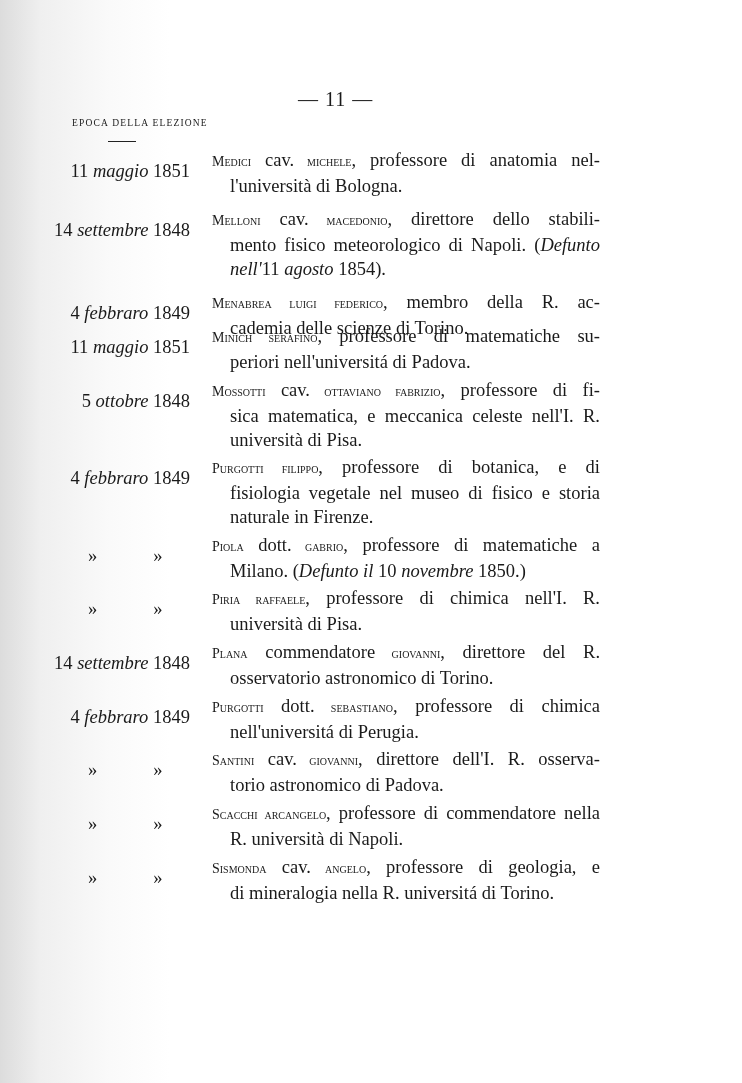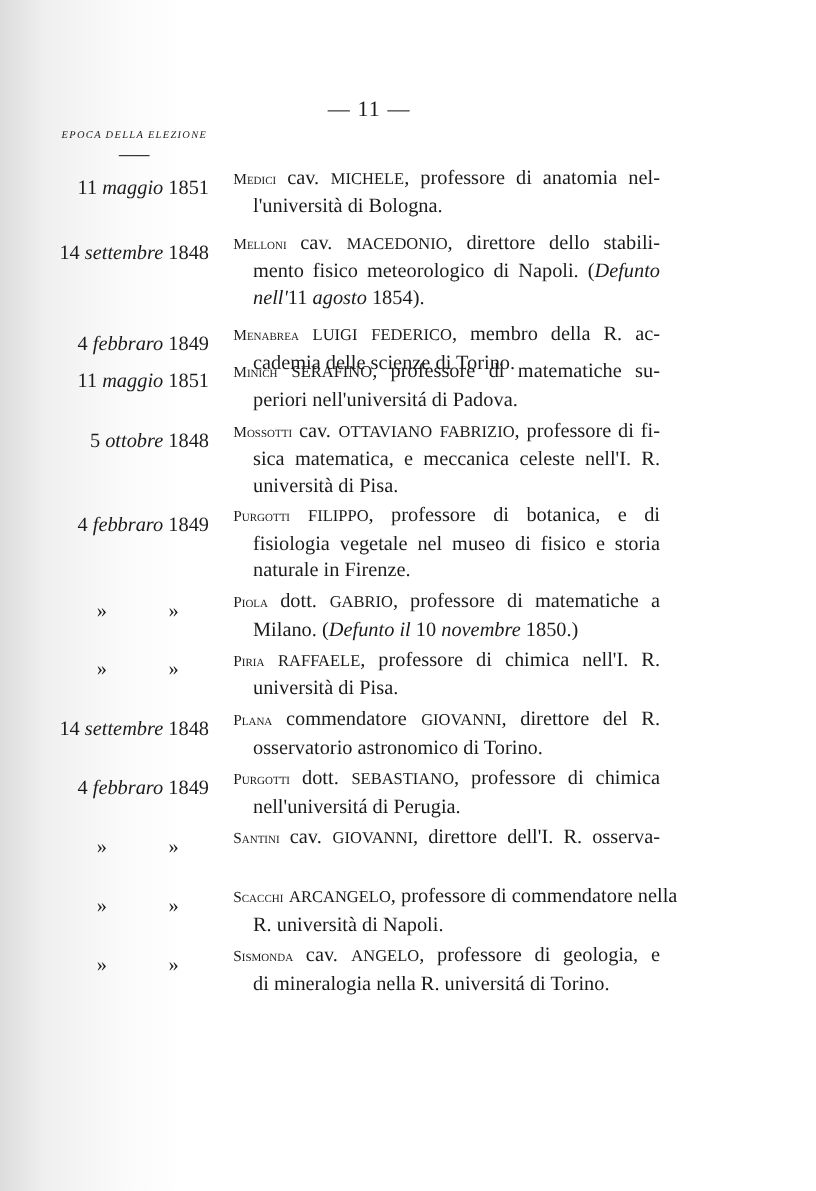--- a/index.html
+++ b/index.html
@@ -18,27 +18,26 @@
     .page-number {
       position: absolute;
       left: 298px;
       top: 88px;
       font-family: "Liberation Serif", serif;
       font-size: 20px;
       letter-spacing: 1px;
     }
     .column-header {
       position: absolute;
-      left: 56px;
+      left: 72px;
       top: 118px;
       font-family: "Liberation Serif", serif;
       font-size: 9.5px;
       letter-spacing: 1.2px;
       text-transform: uppercase;
-      font-style: italic;
     }
     .header-rule {
       position: absolute;
       left: 108px;
       top: 141px;
       width: 28px;
       height: 1px;
       background: #222;
     }
     .entry {
@@ -83,21 +82,21 @@
     .entry .text .line.last {
       text-align-last: left;
     }
     .sc {
       font-variant: small-caps;
       font-size: 14px;
     }
     .sc-lower {
       font-variant: small-caps;
       text-transform: lowercase;
-      font-size: 21px;
+      font-size: 14px;
     }
     em {
       font-style: italic;
     }
   </style>
 </head>
 <body>
 
 <div class="page-number">— 11 —</div>
 <div class="column-header">EPOCA DELLA ELEZIONE</div>
@@ -174,20 +173,21 @@
       <div class="date" style="left: 0px; width: 190px;"><span>4 </span><span class="month">febbraro</span><span> 1849</span></div>
       <div class="text">
         <span class="line"><span class="sc">Purgotti</span><span> dott.</span><span class="sc-lower"> sebastiano</span><span>, professore di chimica</span></span>
         <span class="line cont last">nell'universitá di Perugia.</span>
       </div>
     </div>
     <div class="entry" style="top: 747px;">
       <div class="date ditto" style="left: 88px; width: 110px;"><span>»</span><span style="margin-left: 56px;">»</span></div>
       <div class="text">
         <span class="line"><span class="sc">Santini</span><span> cav.</span><span class="sc-lower"> giovanni</span><span>, direttore dell'I. R. osserva-</span></span>
+        <span class="line cont last">torio astronomico di Padova.</span>
       </div>
     </div>
     <div class="entry" style="top: 801px;">
       <div class="date ditto" style="left: 88px; width: 110px;"><span>»</span><span style="margin-left: 56px;">»</span></div>
       <div class="text">
         <span class="line"><span class="sc">Scacchi</span><span class="sc-lower"> arcangelo</span><span>, professore di commendatore nella</span></span>
         <span class="line cont last">R. università di Napoli.</span>
       </div>
     </div>
     <div class="entry" style="top: 855px;">

